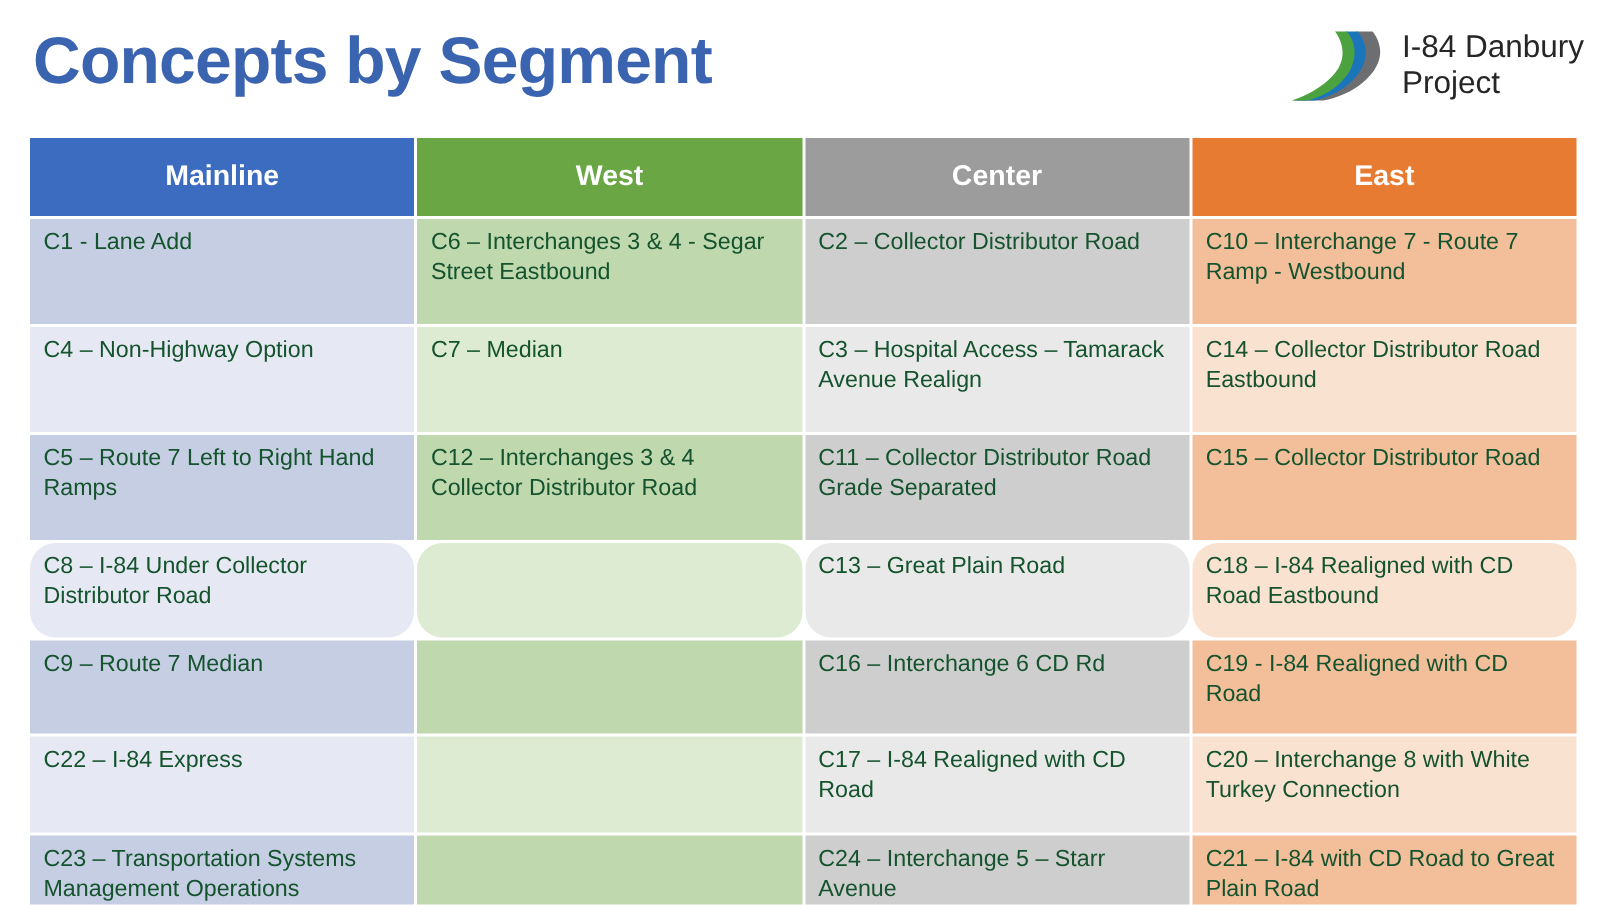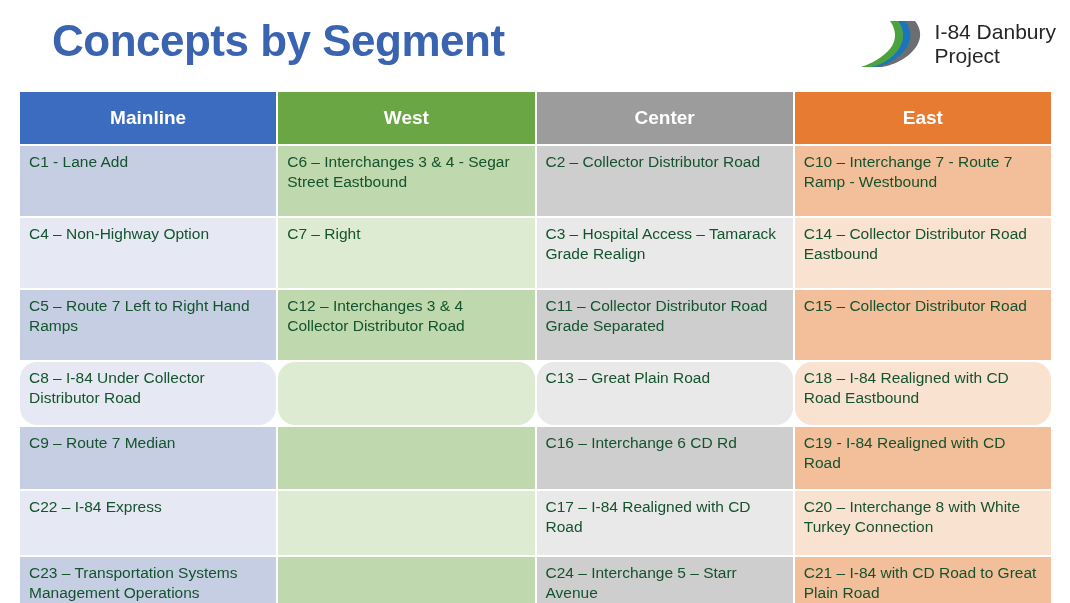--- a/index.html
+++ b/index.html
@@ -15,21 +15,20 @@
   
   .head{
     position:absolute;left:0;top:0;width:1070px;height:90px;
   }
   .title{
     position:absolute;left:22px;top:16px;
     font-size:44px;font-weight:bold;
     color:#3B64B0;
     letter-spacing:-0.5px;
     white-space:nowrap;
-    margin-left:30px;
   }
   .logo-wrap{
     position:absolute;right:14px;top:18px;
     display:flex;align-items:center;gap:9px;
   }
   .logo-mark{width:66px;height:52px;display:block;}
   .logo-text{
     font-size:21px;line-height:1.12;color:#262626;
     font-family:"Liberation Sans","DejaVu Sans",sans-serif;
     white-space:pre-line;
@@ -127,22 +126,22 @@
     </thead>
     <tbody>
       <tr class="r0">
         <td class="c-mainline dark">C1 - Lane Add</td>
         <td class="c-west dark">C6 – Interchanges 3 &amp; 4 - Segar Street Eastbound</td>
         <td class="c-center dark">C2 – Collector Distributor Road</td>
         <td class="c-east dark">C10 – Interchange 7 - Route 7 Ramp -  Westbound</td>
       </tr>
       <tr class="r1">
         <td class="c-mainline light">C4 – Non-Highway Option</td>
-        <td class="c-west light">C7 – Right</td>
-        <td class="c-center light">C3 – Hospital Access – Tamarack Grade Realign</td>
+        <td class="c-west light">C7 – Median</td>
+        <td class="c-center light">C3 – Hospital Access – Tamarack Avenue Realign</td>
         <td class="c-east light">C14 – Collector Distributor Road Eastbound</td>
       </tr>
       <tr class="r2">
         <td class="c-mainline dark">C5 – Route 7 Left to Right Hand Ramps</td>
         <td class="c-west dark">C12 – Interchanges 3 &amp; 4 Collector Distributor Road</td>
         <td class="c-center dark">C11 – Collector Distributor Road Grade Separated</td>
         <td class="c-east dark">C15 – Collector Distributor Road</td>
       </tr>
       <tr class="r3">
         <td class="c-mainline light">C8 – I-84 Under Collector Distributor Road</td>

